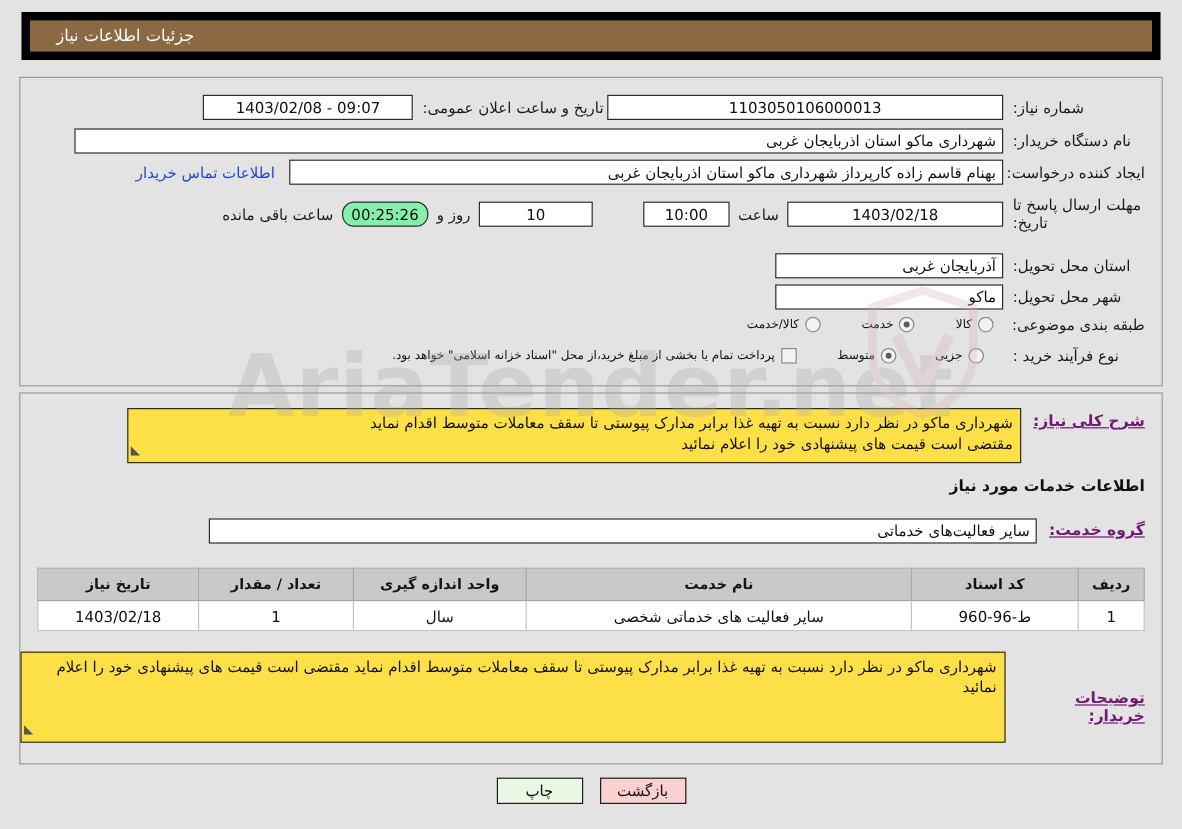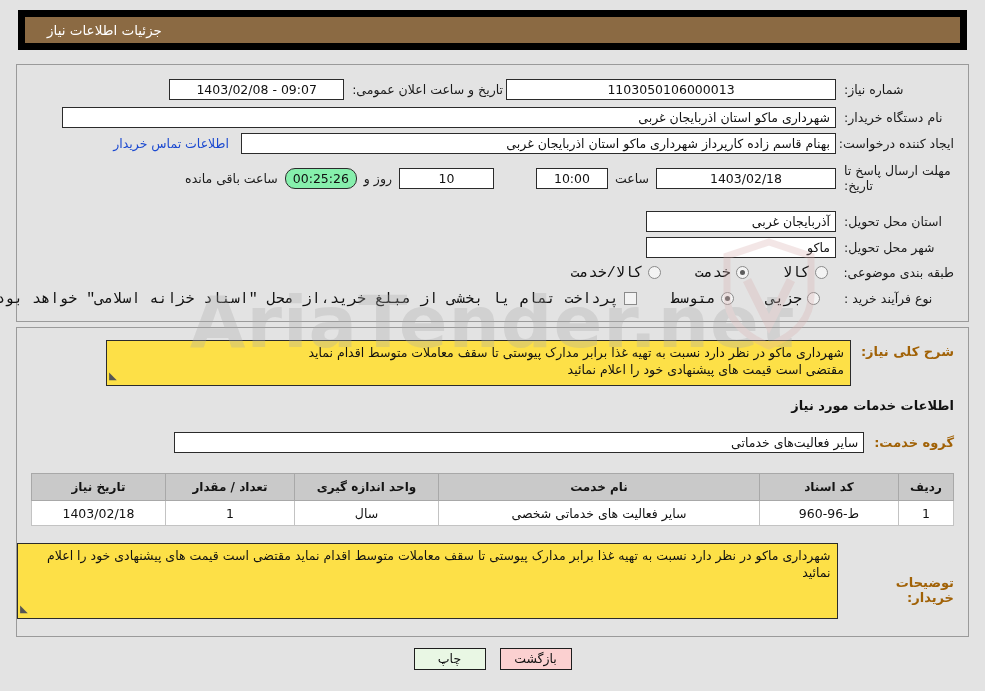--- a/index.html
+++ b/index.html
@@ -138,21 +138,21 @@
     left: 3px; top: 3px;
     width: 5px; height: 5px;
     border-radius: 50%;
     background: #5c5c5c;
   }
   .radio-item {
     display: flex;
     align-items: center;
     gap: 5px;
   }
-  .radio-item span { font-size: 15px; font-family: Liberation Mono, monospace; }
+  .radio-item span { font-size: 10px; }
 
   .checkbox {
     width: 13px; height: 13px;
     border: 1px solid #8a8a8a;
     background: #f3f3f3;
     box-sizing: border-box;
     display: inline-block;
     vertical-align: middle;
     flex: none;
   }
@@ -182,21 +182,22 @@
 
   .section-head {
     position: absolute;
     font-weight: bold;
     font-size: 13px;
     color: #111;
   }
   .field-label-bold {
     font-weight: bold;
     font-size: 13px;
-    color: #a16207;
+    color: #701a75;
+    text-decoration: underline;
   }
 
   
   table.grid {
     position: absolute;
     border-collapse: collapse;
     font-size: 12.5px;
     background: #fff;
     table-layout: fixed;
   }

